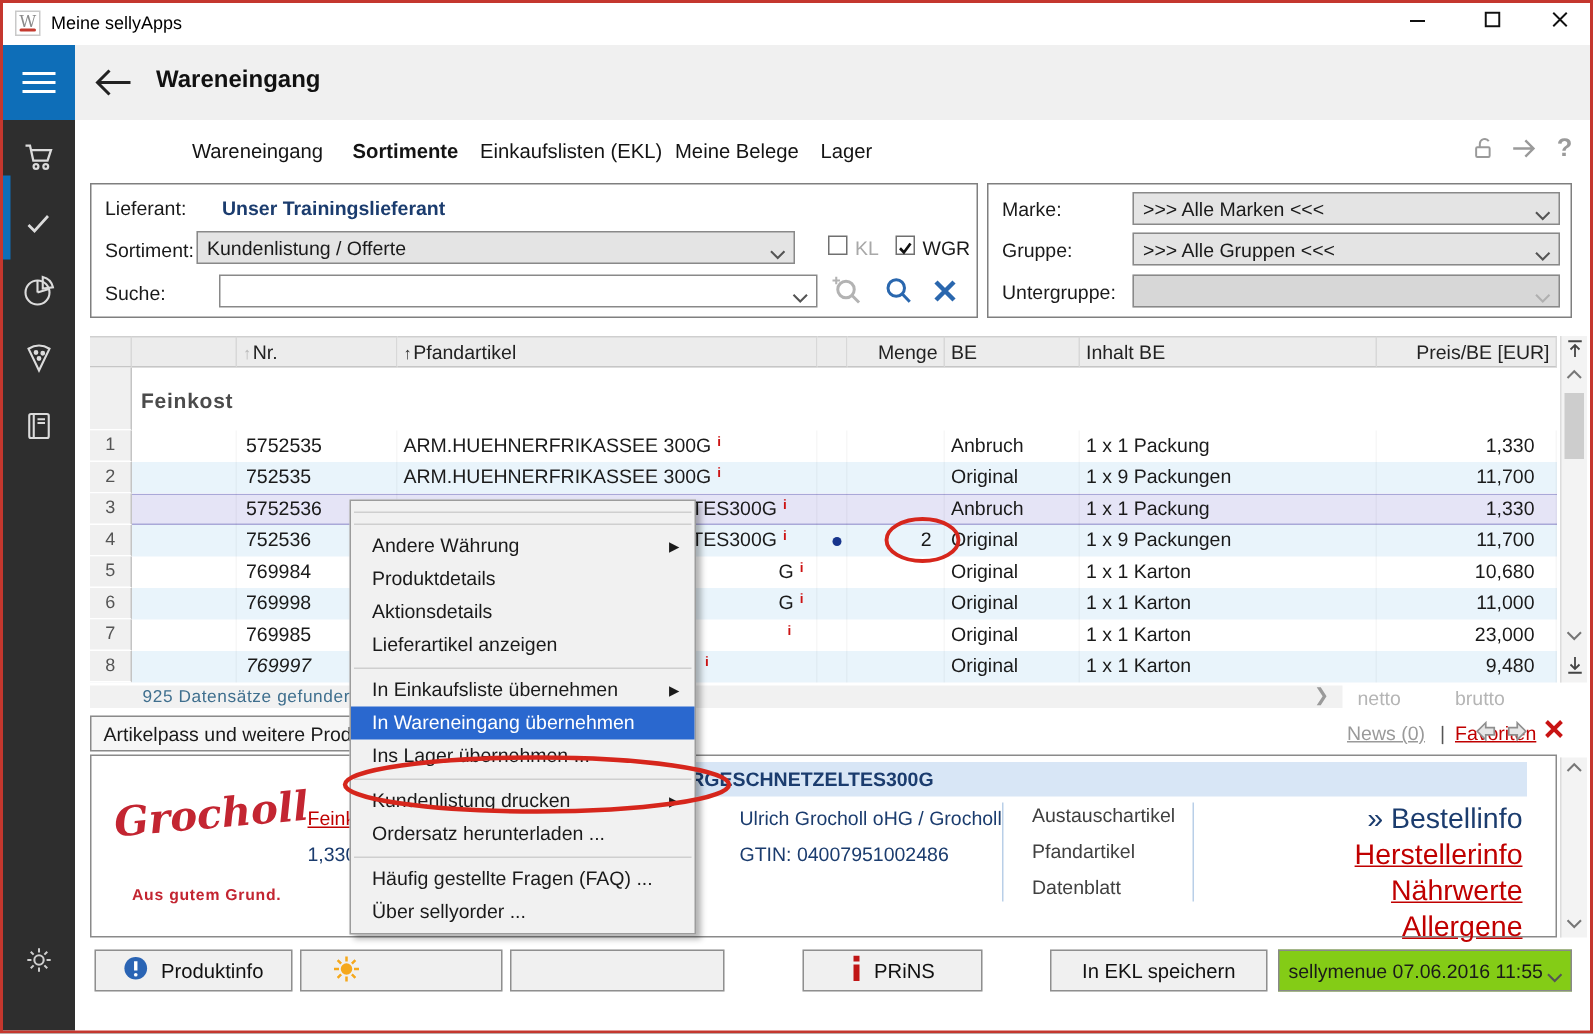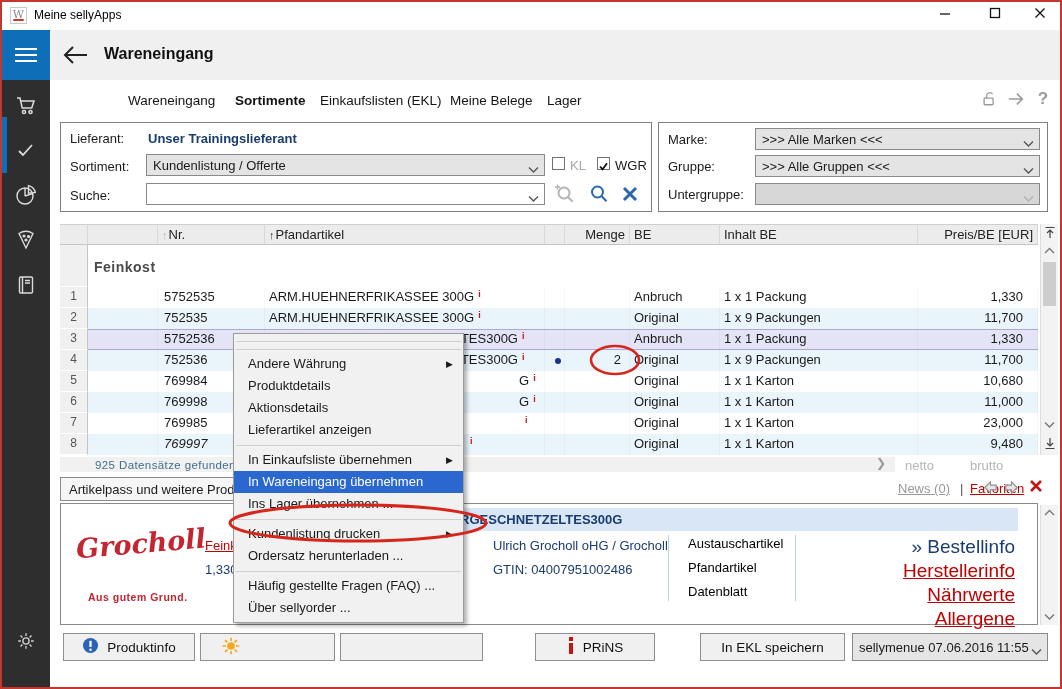--- a/index.html
+++ b/index.html
@@ -68,21 +68,21 @@
   .toplink{top:481px;font-size:13px;margin-left:48px;}
   .gray-u{color:#9a9a9a;text-decoration:underline;}
   .red-u{color:#c00000;text-decoration:underline;}
   #panel{left:60px;top:503px;width:978px;height:122px;border:1px solid #8a8a8a;background:#fff;box-sizing:border-box;}
   #ptitle-band{left:246px;top:508px;width:772px;height:23px;background:#d8e6f6;}
   .navy{color:#1b3c6e;}
   #logo-text{left:76px;top:528px;font-family:"DejaVu Serif",serif;font-style:italic;font-weight:bold;
              font-size:27px;color:#c32531;transform:rotate(-5deg);}
   #logo-tag{left:88px;top:591px;font-size:10.5px;font-weight:bold;color:#c32531;letter-spacing:.5px;}
   .vdiv{width:1px;background:#b9cfe8;}
-  .attr{height:24px;font-size:13px;color:#000000;}
+  .attr{height:24px;font-size:13px;color:#404040;}
   .ilink{height:24px;font-size:19px;}
   
   .btn{position:absolute;top:633px;height:28px;background:#f0f0f0;border:1px solid #8f8f8f;box-sizing:border-box;
        display:flex;align-items:center;justify-content:center;gap:8px;font-size:13.5px;color:#111;}
   
   #ctxmenu{left:233px;top:333px;width:231px;background:#f1f1f1;border:1px solid #9c9c9c;box-sizing:border-box;
            padding:3px 0;box-shadow:3px 3px 4px rgba(0,0,0,0.3);z-index:30;}
   .mi{height:22px;line-height:22px;padding-left:14px;font-size:13px;color:#1a1a1a;position:relative;white-space:nowrap;}
   .mi.hl{background:#2a68cf;color:#fff;}
   .mi .sub{position:absolute;right:10px;font-size:9px;top:0;}
@@ -190,21 +190,21 @@
       <span class="tab active" style="left: 185px;">Sortimente</span>
       <span class="tab" style="left: 270px;">Einkaufslisten (EKL)</span>
       <span class="tab" style="left: 400px;">Meine Belege</span>
       <span class="tab" style="left: 497px;">Lager</span>
     </div>
 
   <div class="abs fbox" style="left:60px;top:122px;width:592px;height:90px;"></div>
   <div class="abs flabel" style="left:70px;top:131px;">Lieferant:</div>
   <div class="abs flabel navy nowrap" style="left:148px;top:131px;font-weight:bold;">Unser Trainingslieferant</div>
   <div class="abs flabel" style="left:70px;top:159px;">Sortiment:</div>
-  <div class="combo" style="left:146px;top:154px;width:399px;">
+  <div class="combo" style="left:131px;top:154px;width:399px;">
     <span>Kundenlistung / Offerte</span>
     <span class="chev"><svg width="11" height="8" viewBox="0 0 11 8">
           <path d="M1 1.5l4.5 4.5L10 1.5" stroke="#555" stroke-width="1.4" fill="none"></path>
         </svg></span>
   </div>
   <div class="cbox" style="left:552px;top:157px;"></div>
   <div class="abs flabel" style="left:570px;top:158px;color:#a8a8a8;">KL</div>
   <div class="cbox" style="left:597px;top:157px;">
     <span><svg width="11" height="11" viewBox="0 0 11 11">
           <path d="M2 5.5l2.6 2.8L9 2.3" stroke="#111" stroke-width="1.8" fill="none"></path>
@@ -453,21 +453,21 @@
   <div class="btn" style="left:535px;width:120px;">
     <span><svg width="8" height="17" viewBox="0 0 8 17">
           <rect x="2" y="0" width="4" height="4" fill="#c01616"></rect>
           <rect x="2" y="6" width="4" height="11" fill="#c01616"></rect>
         </svg></span>
     <span>PRiNS</span>
   </div>
   <div class="btn" style="left:700px;width:145px;">
     <span>In EKL speichern</span>
   </div>
-  <div class="combo" style="left:852px;top:633px;width:196px;height:28px;background:#e5e5e5;">
+  <div class="combo" style="left:852px;top:633px;width:196px;height:28px;background:#84cc16;">
     <span>sellymenue 07.06.2016 11:55</span>
     <span class="chev" style="top:10px;"><svg width="11" height="8" viewBox="0 0 11 8">
           <path d="M1 1.5l4.5 4.5L10 1.5" stroke="#555" stroke-width="1.4" fill="none"></path>
         </svg></span>
   </div>
 
   <div class="abs" id="ctxmenu">
       <div class="msep"></div>
       <div class="msep"></div>
       <div class="mi"><span>Andere Währung</span><span class="sub">▶</span></div>

